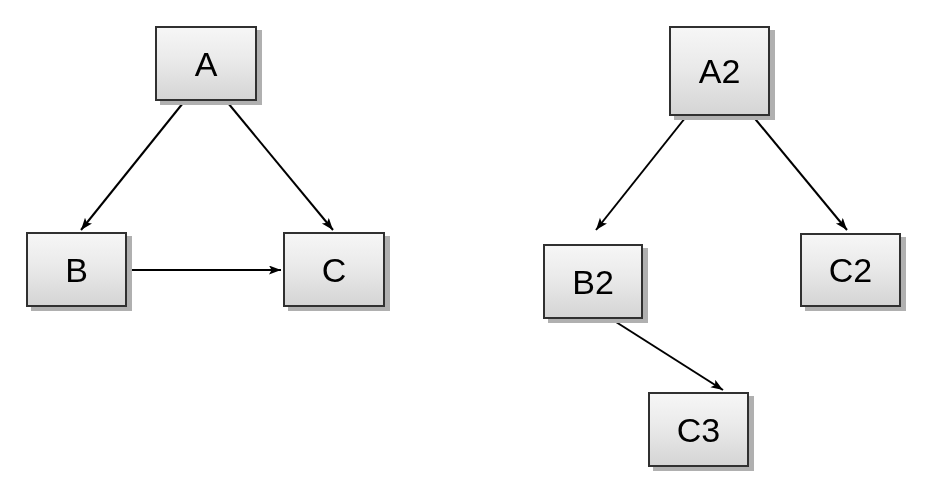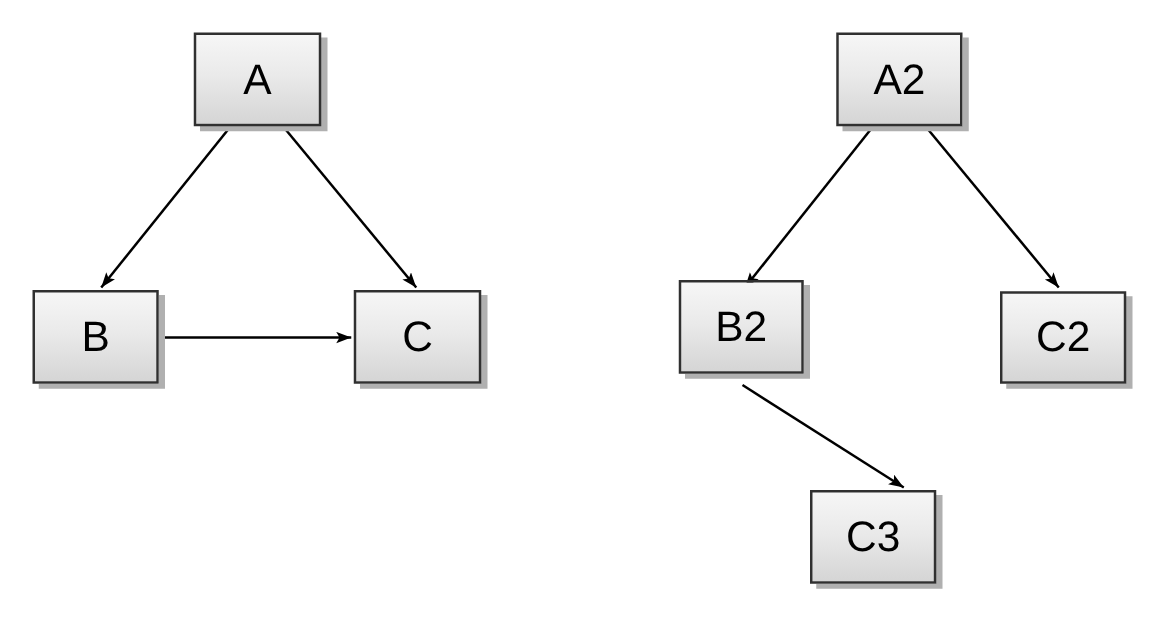--- a/index.html
+++ b/index.html
@@ -63,24 +63,24 @@
   <div>
       <div class="node" style="left: 155px; top: 26px; width: 102px; height: 75px; border-color: rgb(48, 48, 48); box-shadow: rgb(176, 176, 176) 5px 4px 0px 0px;">
         <span class="node-label" style="color: rgb(0, 0, 0);">A</span>
       </div>
       <div class="node" style="left: 26px; top: 232px; width: 101px; height: 75px; border-color: rgb(48, 48, 48); box-shadow: rgb(176, 176, 176) 5px 4px 0px 0px;">
         <span class="node-label" style="color: rgb(0, 0, 0);">B</span>
       </div>
       <div class="node" style="left: 283px; top: 232px; width: 102px; height: 75px; border-color: rgb(48, 48, 48); box-shadow: rgb(176, 176, 176) 5px 4px 0px 0px;">
         <span class="node-label" style="color: rgb(0, 0, 0);">C</span>
       </div>
-      <div class="node" style="left: 669px; top: 26px; width: 101px; height: 75px; border-color: rgb(48, 48, 48); box-shadow: rgb(176, 176, 176) 5px 4px 0px 0px;">
+      <div class="node" style="left: 669px; top: 26px; width: 101px; height: 90px; border-color: rgb(48, 48, 48); box-shadow: rgb(176, 176, 176) 5px 4px 0px 0px;">
         <span class="node-label" style="color: rgb(0, 0, 0);">A2</span>
       </div>
-      <div class="node" style="left: 543px; top: 224px; width: 100px; height: 75px; border-color: rgb(48, 48, 48); box-shadow: rgb(176, 176, 176) 5px 4px 0px 0px;">
+      <div class="node" style="left: 543px; top: 244px; width: 100px; height: 75px; border-color: rgb(48, 48, 48); box-shadow: rgb(176, 176, 176) 5px 4px 0px 0px;">
         <span class="node-label" style="color: rgb(0, 0, 0);">B2</span>
       </div>
       <div class="node" style="left: 800px; top: 233px; width: 101px; height: 74px; border-color: rgb(48, 48, 48); box-shadow: rgb(176, 176, 176) 5px 4px 0px 0px;">
         <span class="node-label" style="color: rgb(0, 0, 0);">C2</span>
       </div>
       <div class="node" style="left: 648px; top: 392px; width: 101px; height: 75px; border-color: rgb(48, 48, 48); box-shadow: rgb(176, 176, 176) 5px 4px 0px 0px;">
         <span class="node-label" style="color: rgb(0, 0, 0);">C3</span>
       </div>
     </div>
 </div>

